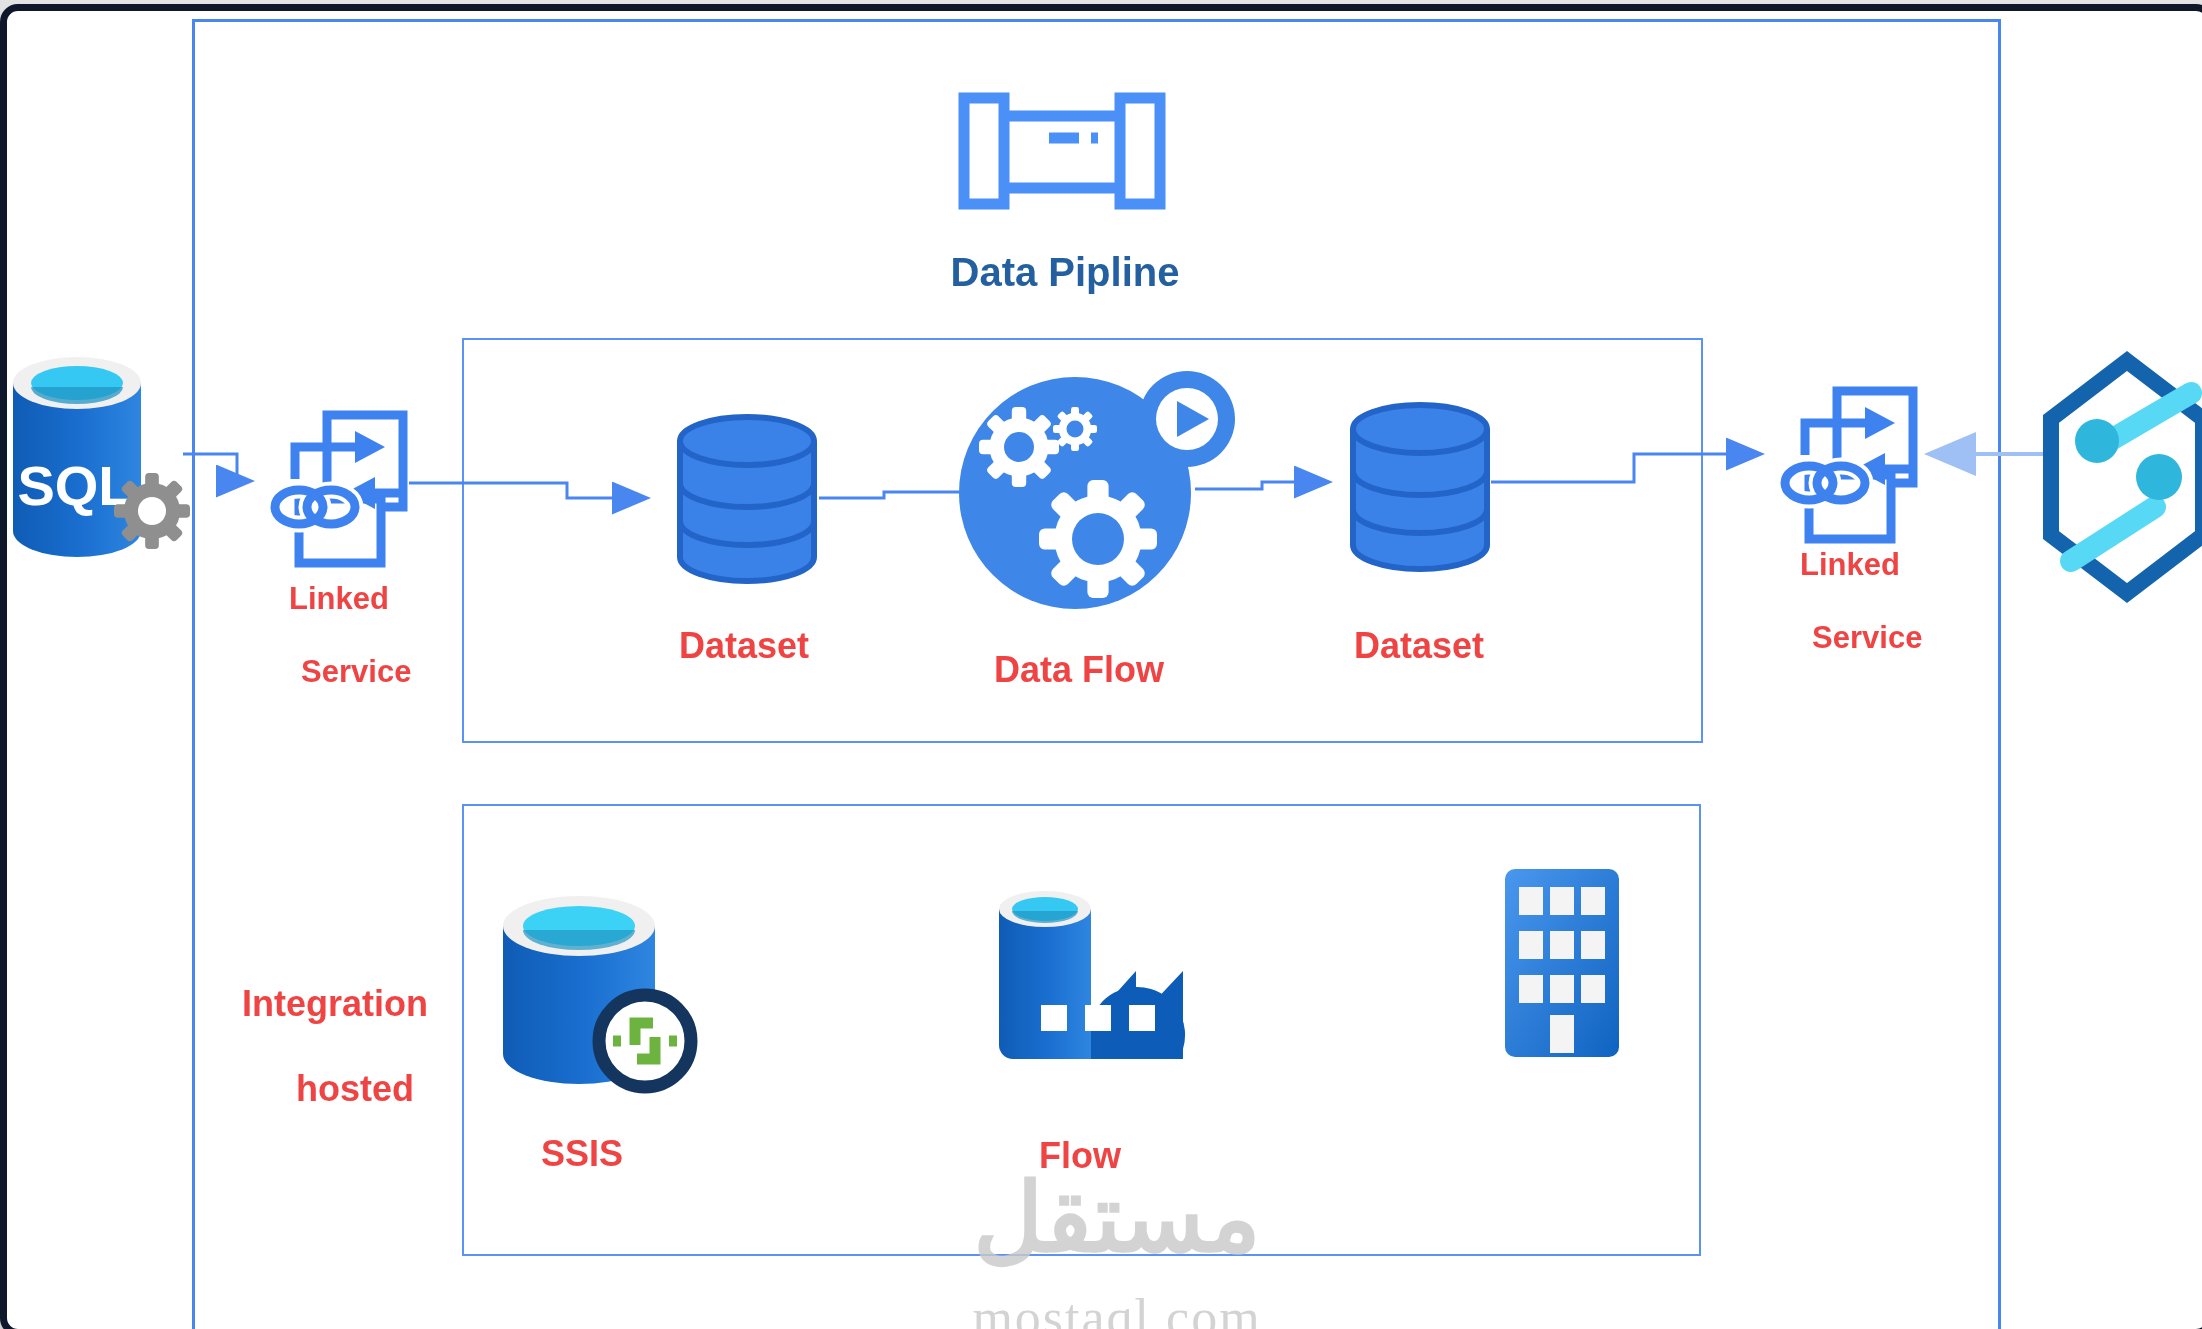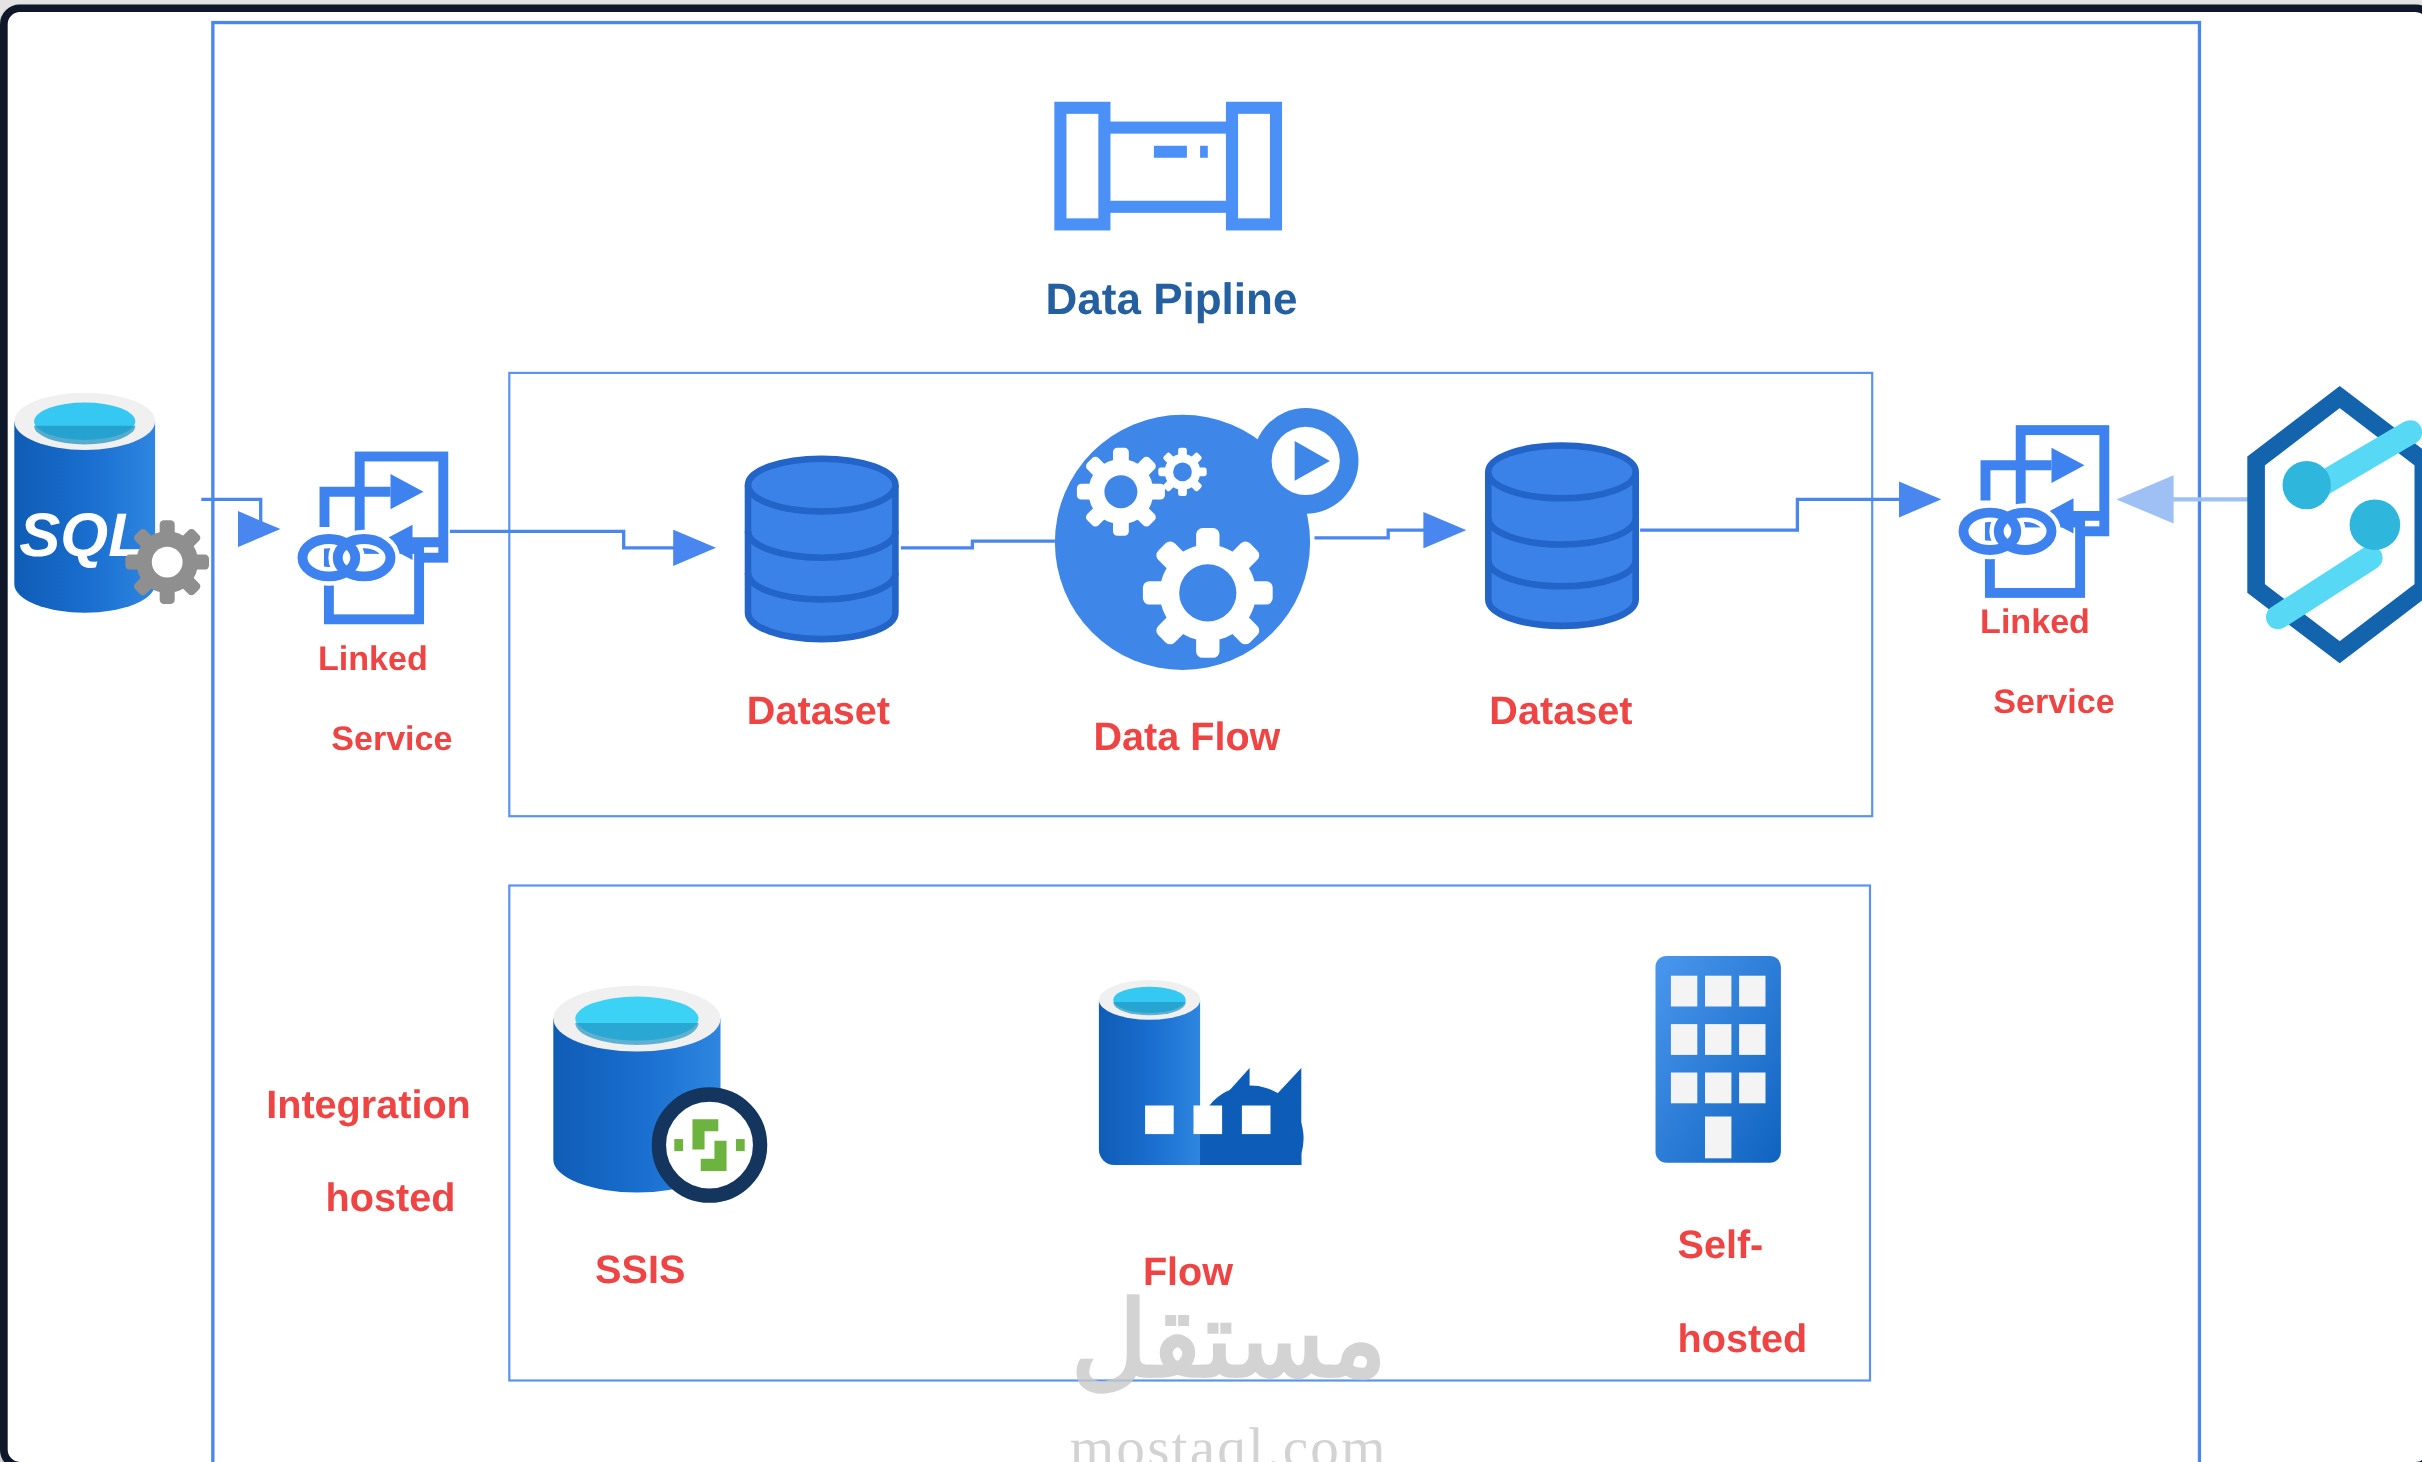--- a/index.html
+++ b/index.html
@@ -11,21 +11,21 @@
   .outer-box{left:185px;top:8px;width:1803px;height:1312px;border:3px solid #4a86f0;}
   .inner-box{border:2px solid #5b93f5;}
   .ibox1{left:455px;top:327px;width:1237px;height:401px;}
   .ibox2{left:455px;top:793px;width:1235px;height:448px;}
   .lbl{position:absolute;color:#ef4444;font-weight:bold;text-align:center;line-height:1.18;
        white-space:pre;}
   .lbl-title{font-size:40px;color:#24609f;}
   .lbl-node{font-size:36px;}
   .lbl-ls{font-size:31px;}
   .lbl-big{font-size:36px;}
-  .icon{position:absolute;font-style:italic;}
+  .icon{position:absolute;}
   svg{display:block;overflow:visible;}
   .watermark{position:absolute;left:900px;top:1160px;width:420px;text-align:center;
              color:#c9c9c9;opacity:.8;font-family:Liberation Serif, serif;z-index:9;}
   .wm-ar{font-size:96px;font-weight:bold;line-height:1.0;display:block;}
   .wm-en{font-size:52px;line-height:1.05;display:block;letter-spacing:2px;margin-top:24px;}
   .connectors{position:absolute;left:0;top:0;z-index:3;}
   .icon{z-index:5;}
   .lbl{z-index:6;}
 </style>
 </head>
@@ -221,21 +221,19 @@
         <rect x="16" y="64" width="24" height="28"></rect>
           <rect x="47" y="64" width="24" height="28"></rect>
           <rect x="78" y="64" width="24" height="28"></rect>
         <rect x="16" y="108" width="24" height="28"></rect>
           <rect x="47" y="108" width="24" height="28"></rect>
           <rect x="78" y="108" width="24" height="28"></rect>
         <rect x="47" y="148" width="24" height="38"></rect>
       </g>
     </svg>
   </div>
-  <div class="lbl lbl-big" style="left:1457px;top:1100px;width:200px"><span>Self-</span><br>
-    <span>hosted</span></div>
 
   <div class="watermark">
     <span class="wm-ar">مستقل</span>
     <span class="wm-en">mostaql.com</span>
   </div>
 
 </div>
 
 </body></html>

